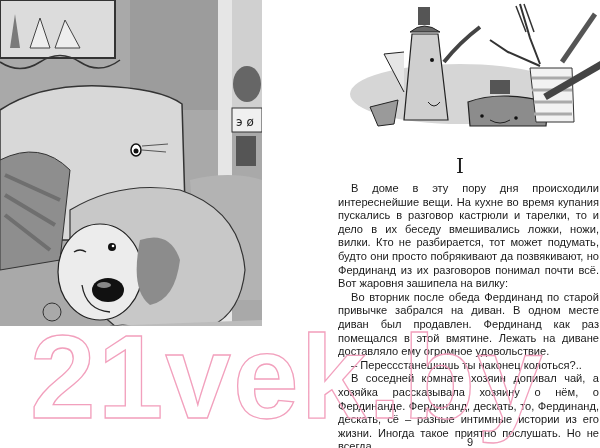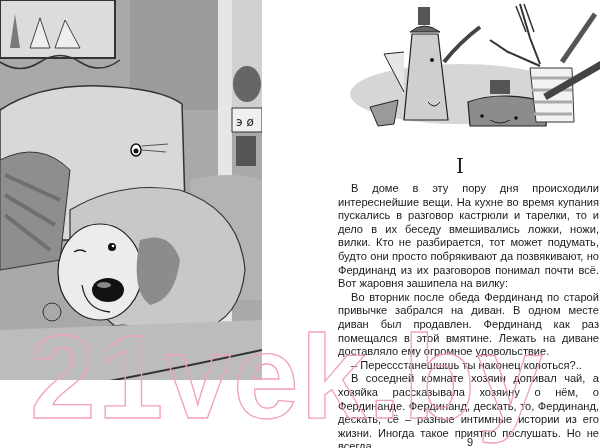--- a/index.html
+++ b/index.html
@@ -3,21 +3,21 @@
   <meta charset="utf-8">
   <style>
     html, body { margin: 0; padding: 0; }
     body {
       width: 600px; height: 448px; position: relative; overflow: hidden;
       background: #ffffff;
       font-family: "Liberation Sans", sans-serif;
       color: #1a1a1a;
     }
     .left-illustration {
-      position: absolute; left: 0; top: 0; width: 262px; height: 380px;
+      position: absolute; left: 0; top: 0; width: 262px; height: 326px;
       overflow: hidden; background: #737373; text-align: right;
     }
     .left-illustration svg { display: block; }
     .top-illustration {
       position: absolute; left: 340px; top: 2px; width: 262px; height: 130px;
     }
     .chapter-numeral {
       position: absolute; left: 440px; top: 156px; width: 40px; text-align: center;
       font-family: "DejaVu Serif", serif; font-size: 20px; line-height: 20px; color: #1a1a1a;
     }

